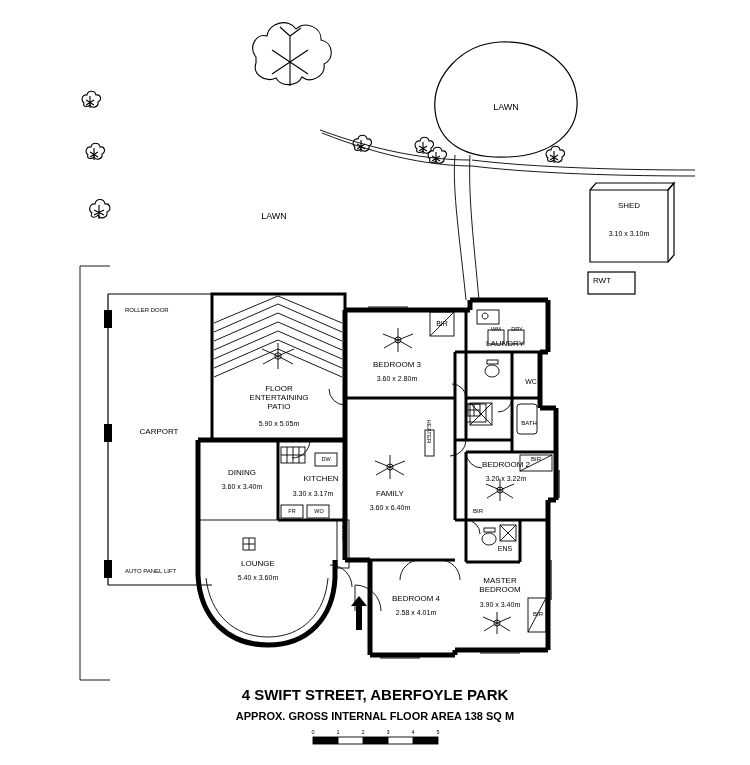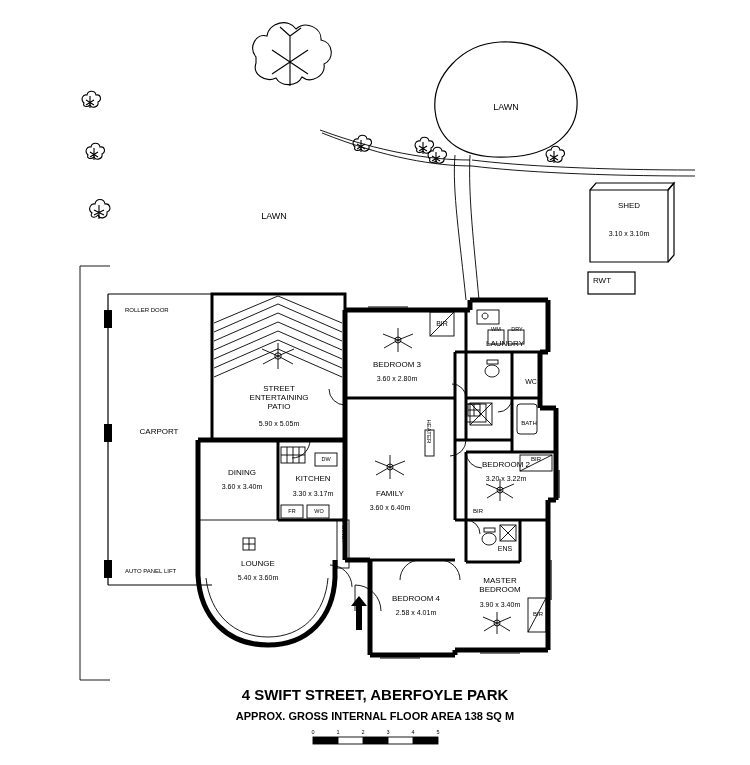--- a/index.html
+++ b/index.html
@@ -276,21 +276,21 @@
 
   <div class="lbl l2" style="left:599px;top:202px;width:60px;">SHED</div>
   <div class="lbl l3" style="left:592px;top:230px;width:74px;">3.10 x 3.10m</div>
   <div class="lbl l2" style="left:589px;top:277px;width:26px;">RWT</div>
 
   <div class="lbl l4" style="left:125px;top:307px;width:62px;text-align:left;">ROLLER DOOR</div>
   <div class="lbl l4" style="left:125px;top:568px;width:70px;text-align:left;">AUTO PANEL LIFT</div>
 
   <div class="lbl l2" style="left:118px;top:428px;width:82px;">CARPORT</div>
 
-  <div class="lbl l2" style="left:238px;top:385px;width:82px;">STREET
+  <div class="lbl l2" style="left:238px;top:385px;width:82px;">FLOOR
 ENTERTAINING
 PATIO</div>
   <div class="lbl l3" style="left:238px;top:420px;width:82px;">5.90 x 5.05m</div>
 
   <div class="lbl l2" style="left:355px;top:361px;width:84px;">BEDROOM 3</div>
   <div class="lbl l3" style="left:355px;top:375px;width:84px;">3.60 x 2.80m</div>
 
   <div class="lbl l3" style="left:430px;top:320px;width:24px;">BIR</div>
   <div class="lbl tiny" style="left:488px;top:326px;width:16px;">WM</div>
   <div class="lbl tiny" style="left:508px;top:326px;width:18px;">DRY</div>
@@ -298,21 +298,21 @@
   <div class="lbl l3" style="left:518px;top:378px;width:26px;">WC</div>
   <div class="lbl l4" style="left:516px;top:420px;width:26px;">BATH</div>
 
   <div class="lbl l2" style="left:464px;top:461px;width:84px;">BEDROOM 2</div>
   <div class="lbl l3" style="left:464px;top:475px;width:84px;">3.20 x 3.22m</div>
   <div class="lbl l4" style="left:522px;top:456px;width:28px;">BIR</div>
 
   <div class="lbl l2" style="left:206px;top:469px;width:72px;">DINING</div>
   <div class="lbl l3" style="left:202px;top:483px;width:80px;">3.60 x 3.40m</div>
 
-  <div class="lbl l2" style="left:281px;top:475px;width:64px;">KITCHEN</div>
+  <div class="lbl l2" style="left:281px;top:475px;width:64px;padding-left:8px;">KITCHEN</div>
   <div class="lbl l3" style="left:277px;top:490px;width:72px;">3.30 x 3.17m</div>
   <div class="lbl tiny" style="left:317px;top:456px;width:18px;">DW</div>
   <div class="lbl tiny" style="left:283px;top:508px;width:18px;">FR</div>
   <div class="lbl tiny" style="left:310px;top:508px;width:18px;">WO</div>
   <div class="lbl l4" style="left:327px;top:527px;width:34px;transform:rotate(90deg);transform-origin:center;">CABINET</div>
 
   <div class="lbl l2" style="left:348px;top:490px;width:84px;">FAMILY</div>
   <div class="lbl l3" style="left:348px;top:504px;width:84px;">3.60 x 6.40m</div>
   <div class="lbl l4" style="left:412px;top:428px;width:34px;transform:rotate(90deg);transform-origin:center;">HEATER</div>
 

